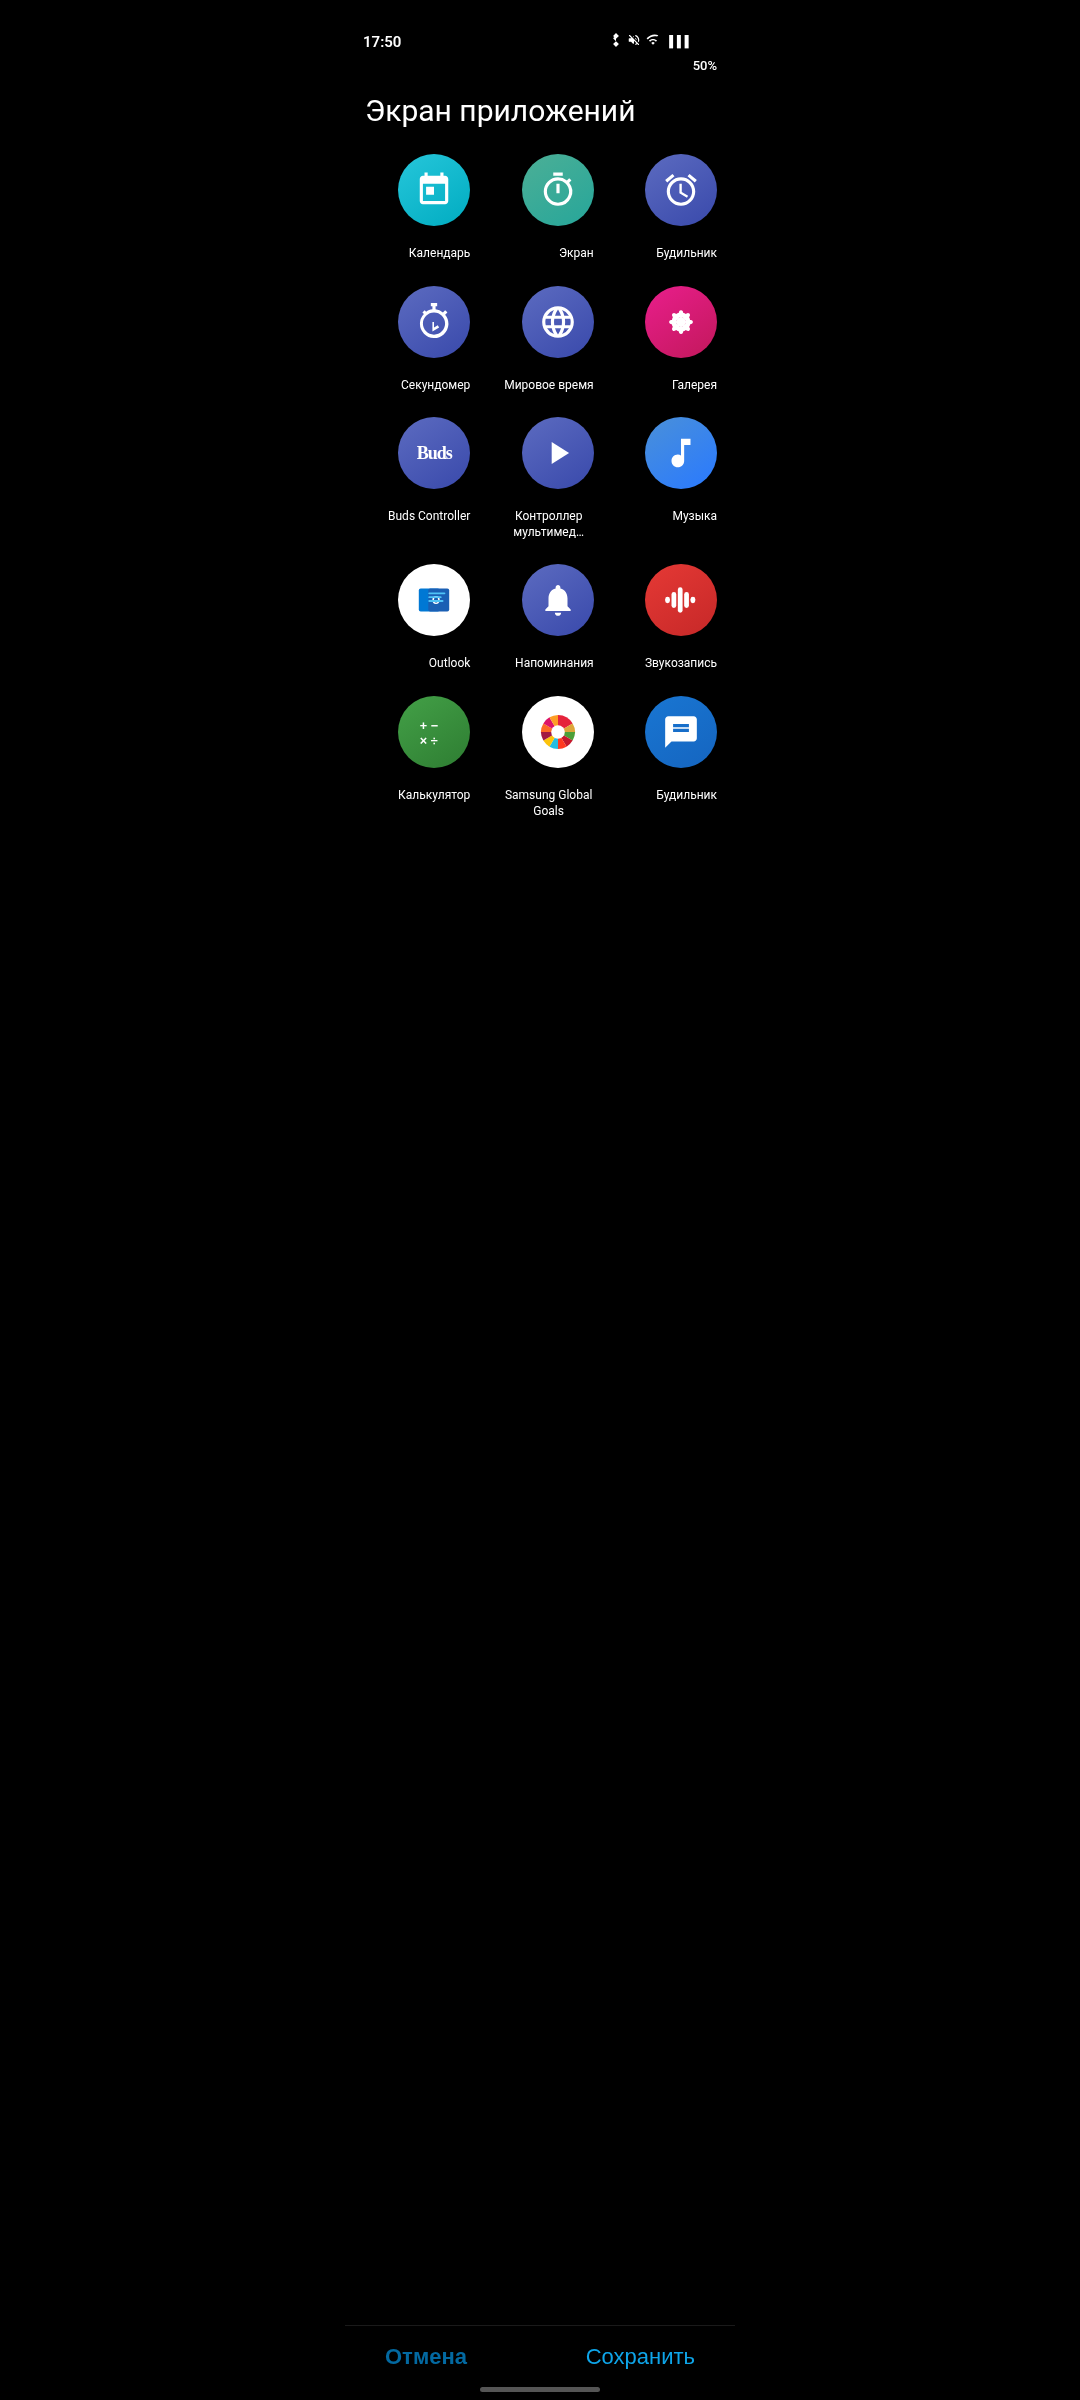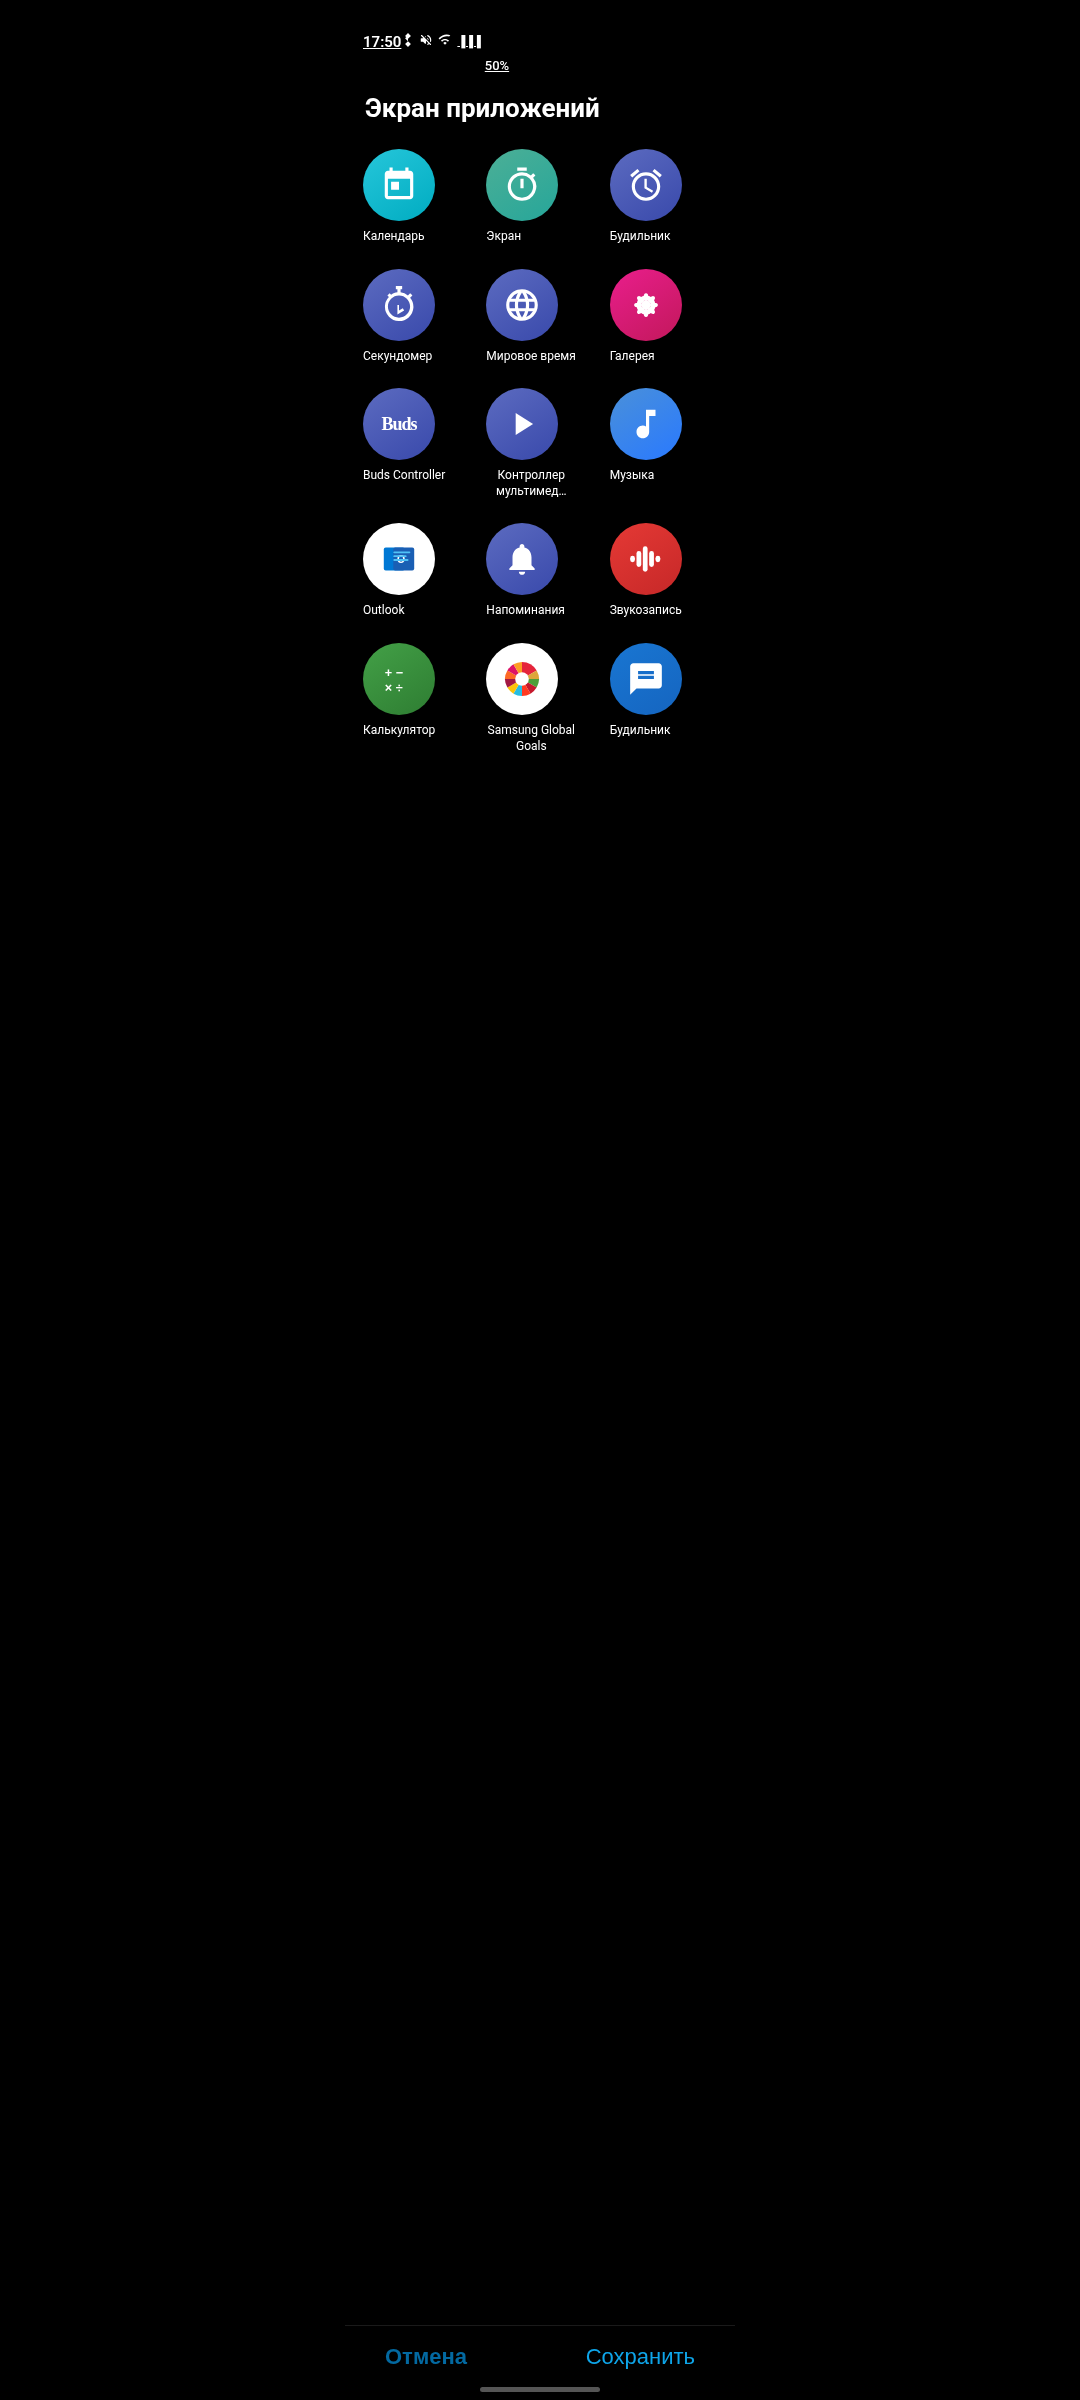--- a/index.html
+++ b/index.html
@@ -11,58 +11,59 @@
       font-family: 'Samsung Sans', 'Roboto', sans-serif;
       width: 390px;
       min-height: 860px;
       margin: 0 auto;
       position: relative;
       overflow-x: hidden;
     }
 
     .status-bar {
       display: flex;
+      justify-content: space-between;
       align-items: center;
       padding: 10px 18px 4px 18px;
       font-size: 13px;
       font-weight: 500;
-      text-decoration: underline;
     }
 
     .status-time {
       font-size: 15px;
       font-weight: 600;
     }
 
     .status-icons {
       display: flex;
       align-items: center;
       gap: 4px;
       font-size: 12px;
     }
 
     .page-title {
-      font-size: 26px;
-      font-weight: 700;
+      font-size: 30px;
+      font-weight: 400;
       padding: 16px 20px 12px 20px;
     }
 
     .apps-grid {
       display: grid;
       grid-template-columns: repeat(3, 1fr);
       gap: 0;
       padding: 0 10px;
     }
 
     .app-item {
       display: flex;
       flex-direction: column;
-      align-items: flex-start;
+      align-items: flex-end;
       padding: 14px 8px 10px 8px;
       cursor: pointer;
+      gap: 12px;
     }
 
     .app-icon {
       width: 72px;
       height: 72px;
       border-radius: 50%;
       display: flex;
       align-items: center;
       justify-content: center;
       margin-bottom: 8px;

